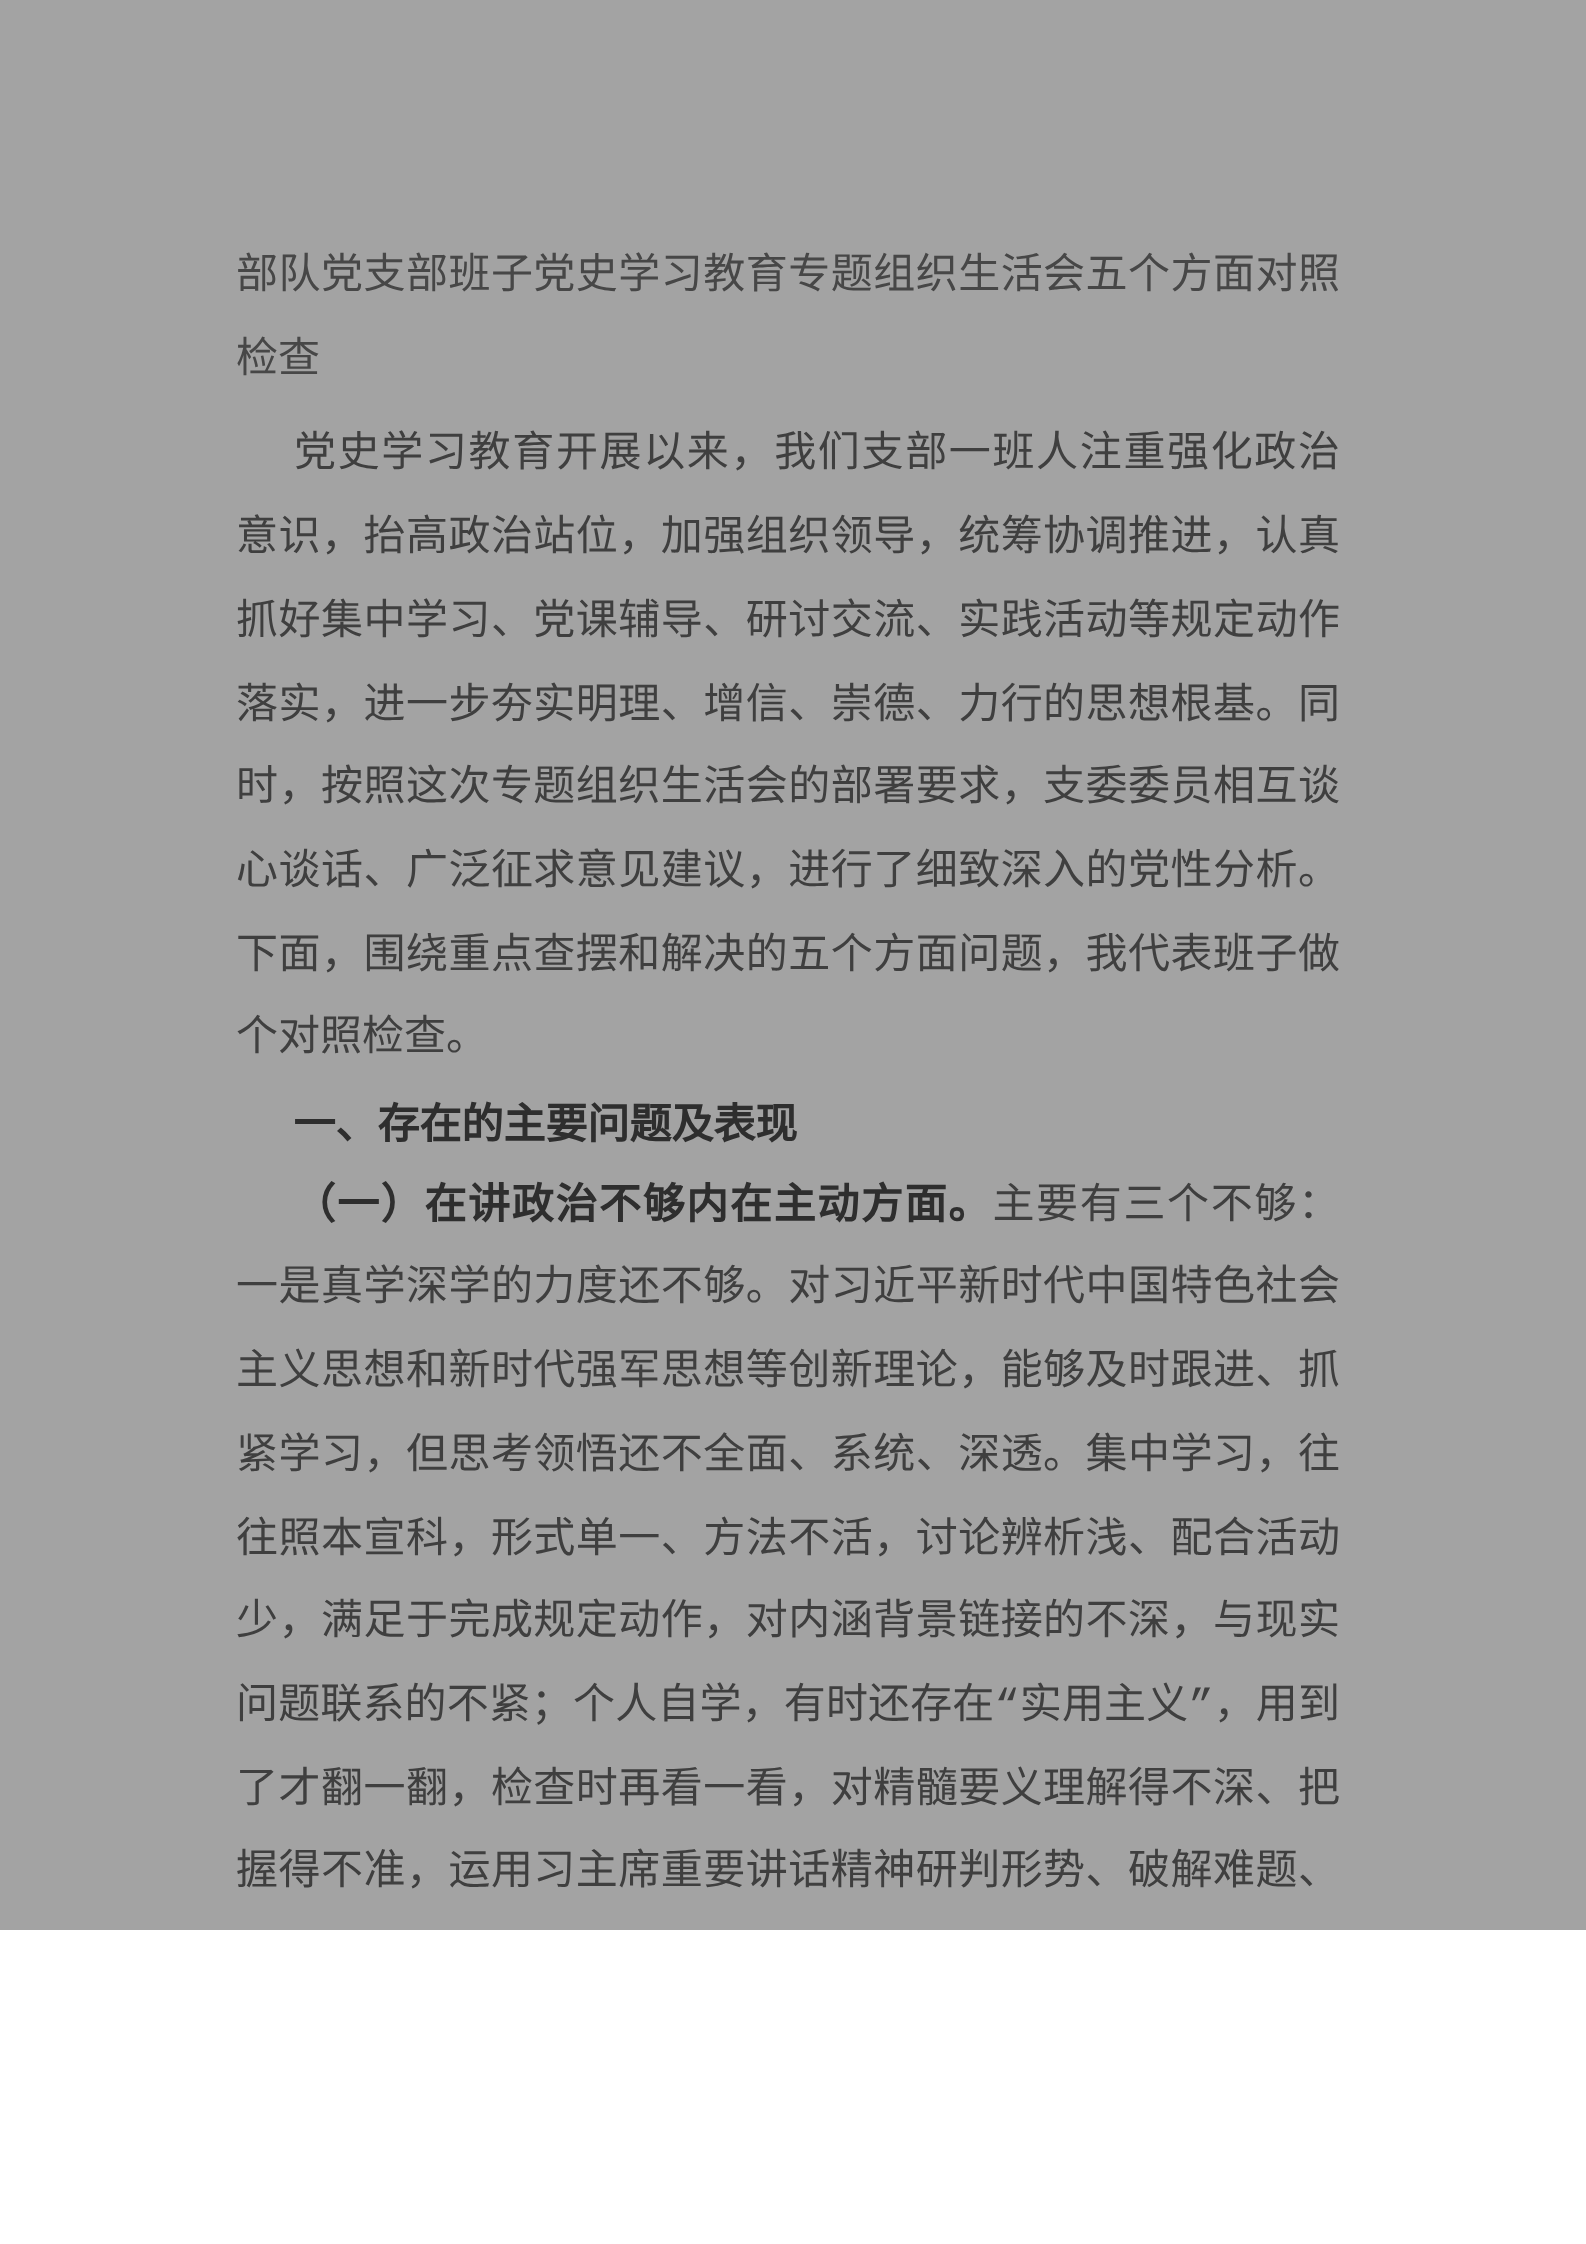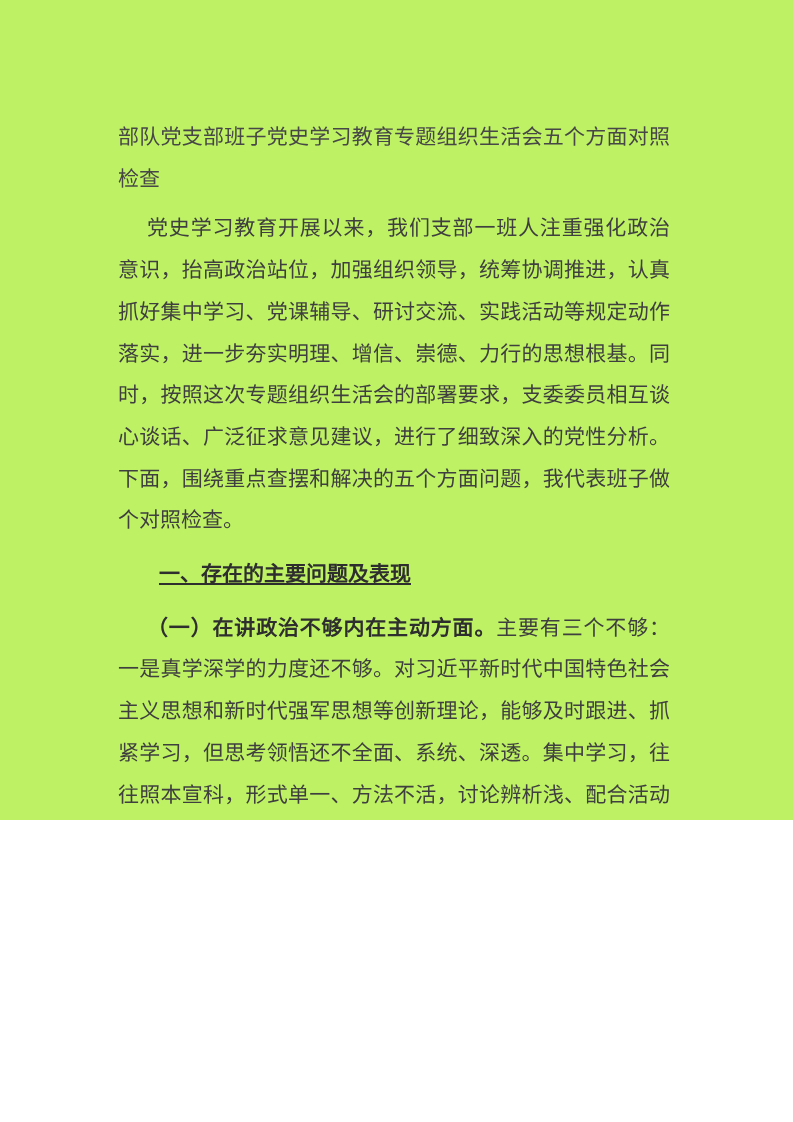--- a/index.html
+++ b/index.html
@@ -3,22 +3,22 @@
 <meta charset="utf-8">
 <style>
   html, body {
     margin: 0;
     padding: 0;
     background: #ffffff;
   }
   .page {
     position: relative;
     width: 793px;
-    height: 820px;
-    background: #bef264;
+    height: 965px;
+    background: #a3a3a3;
     overflow: hidden;
     font-family: "Liberation Serif", "DejaVu Serif", serif;
   }
   .content {
     position: absolute;
     left: 118px;
     top: 117px;
     width: 552px;
     color: #3f3f3f;
     font-size: 21px;
@@ -30,32 +30,32 @@
     margin: 0;
     font-size: 21px;
     font-weight: normal;
     color: #474747;
     line-height: 41.7px;
     text-align: justify;
   }
   .para {
     margin: 0;
     text-indent: 29px;
+    font-family: Liberation Mono, monospace;
   }
   .para.intro {
     margin-top: 8px;
   }
   .heading {
-    margin: 12px;
+    margin: 0;
     font-size: 21px;
     font-weight: bold;
     color: #2e2e2e;
     line-height: 41.7px;
     text-indent: 29px;
-    text-decoration: underline;
   }
   .lead {
     font-weight: bold;
     color: #2e2e2e;
     margin-top: 31px;
   }
 </style>
 </head>
 <body>
 

